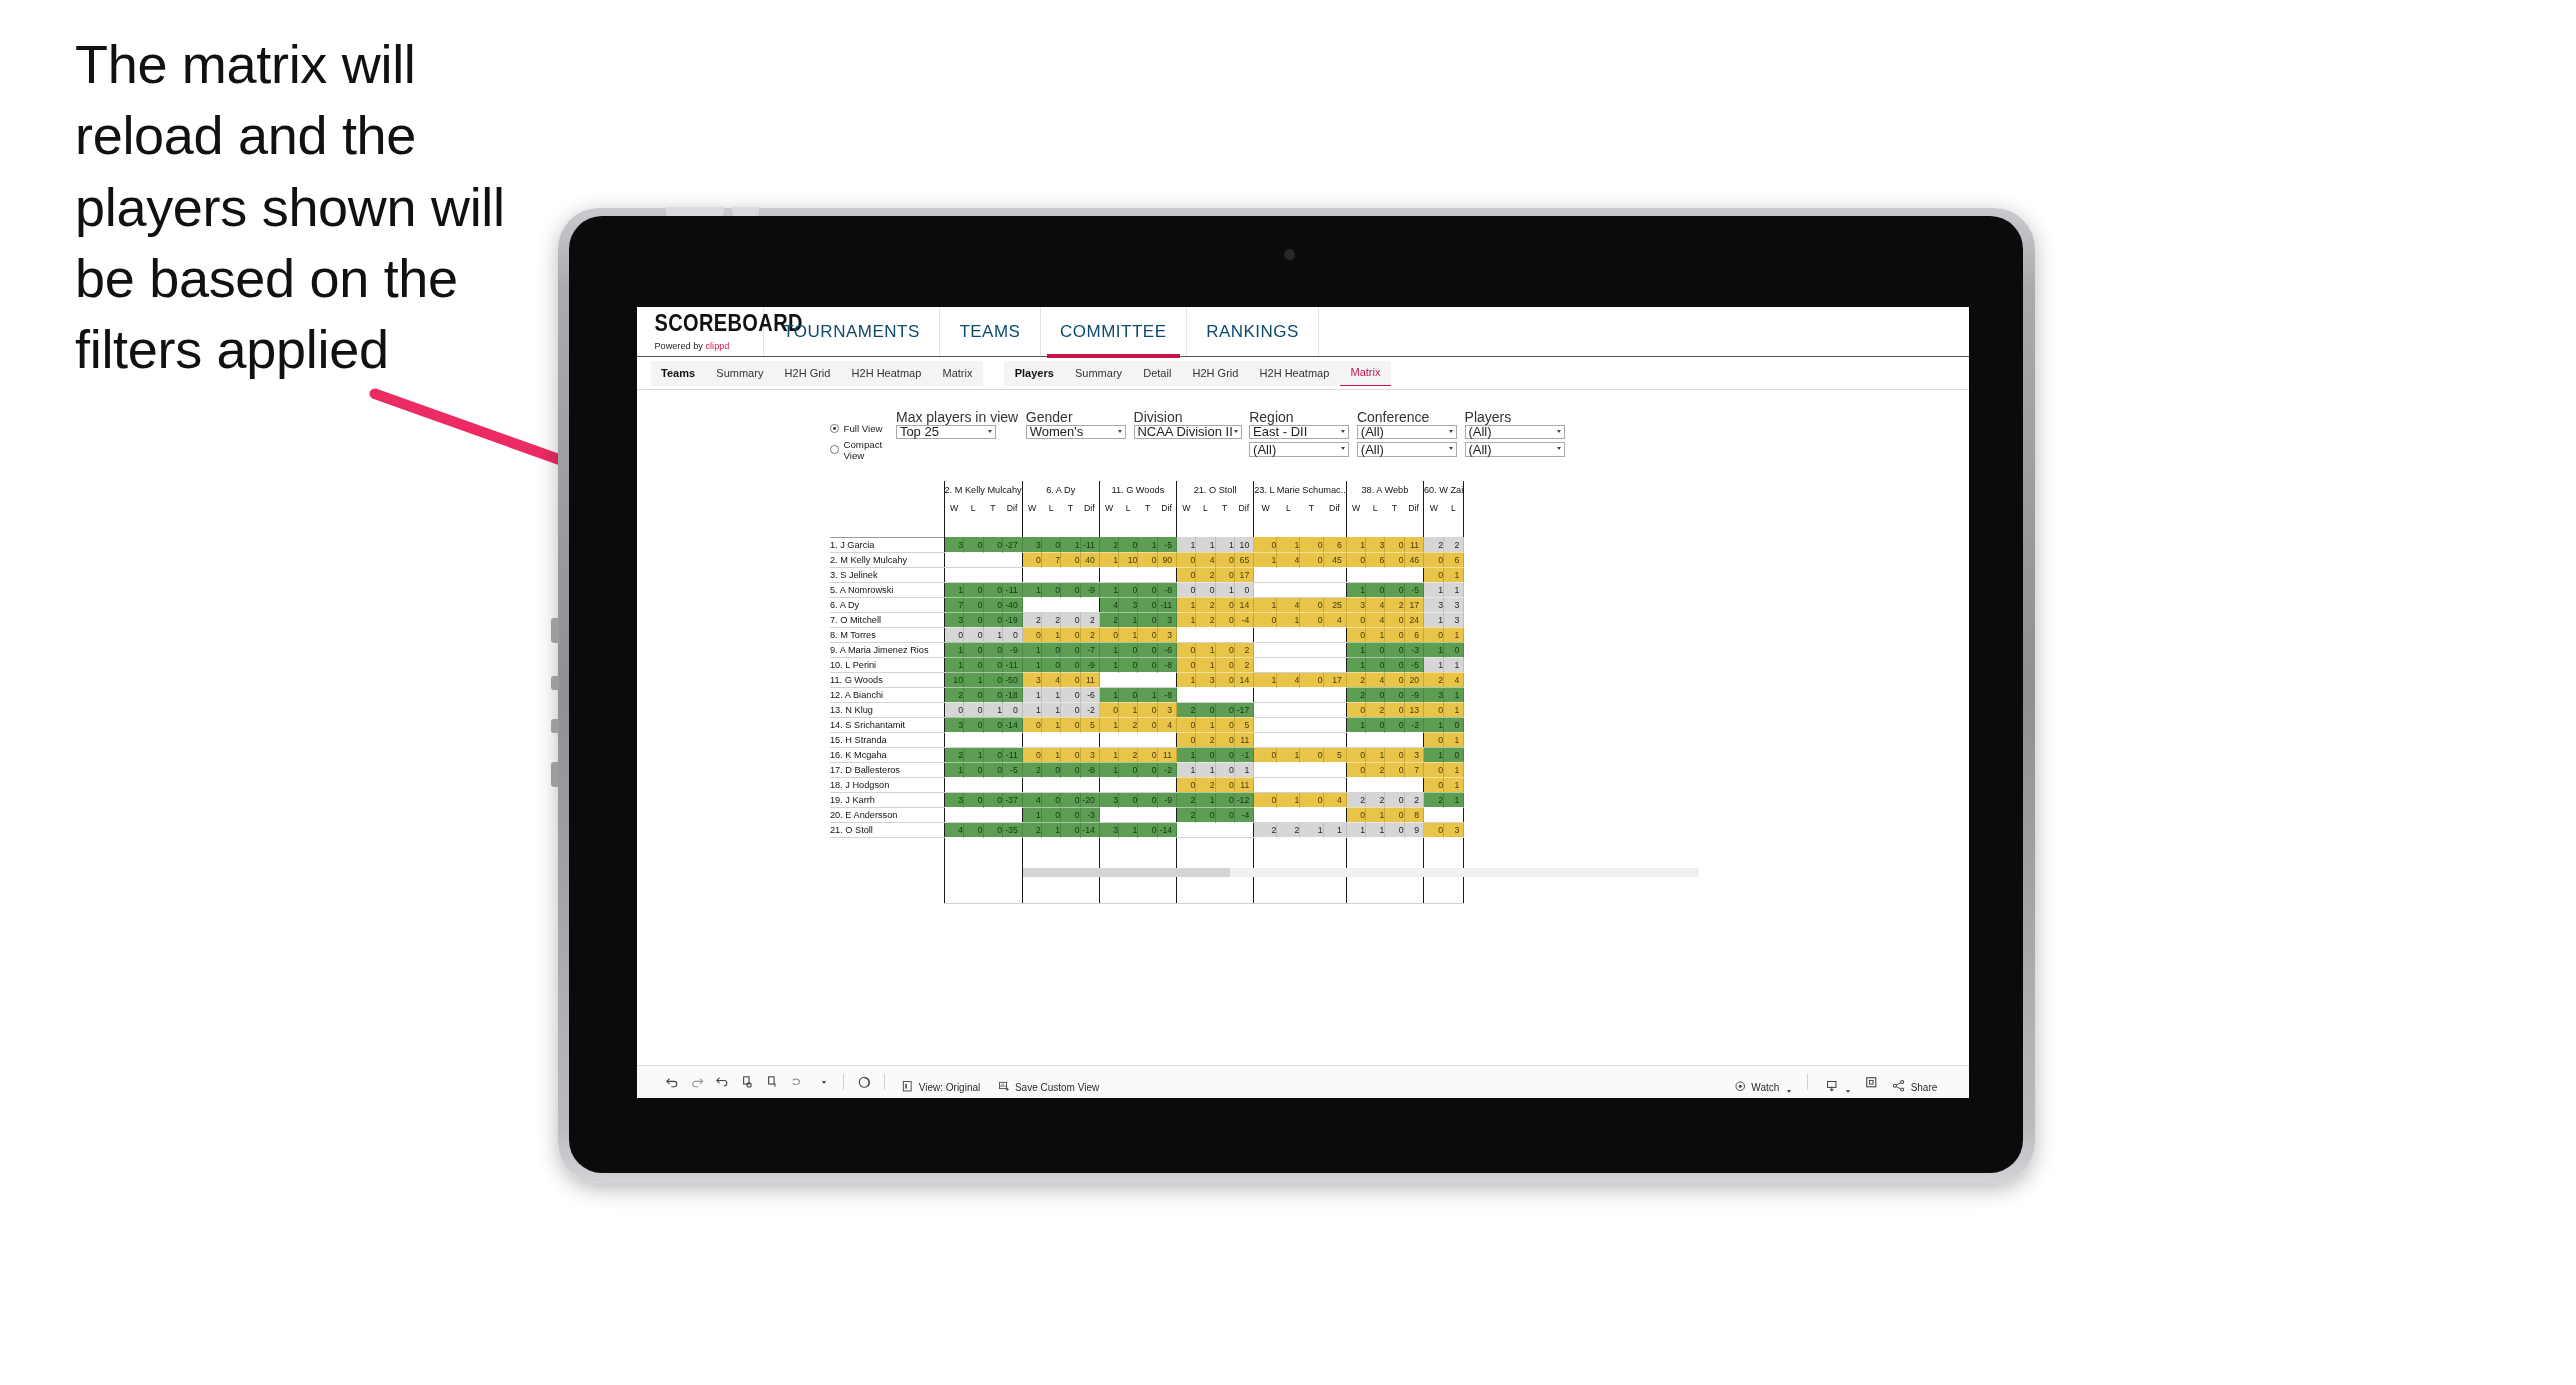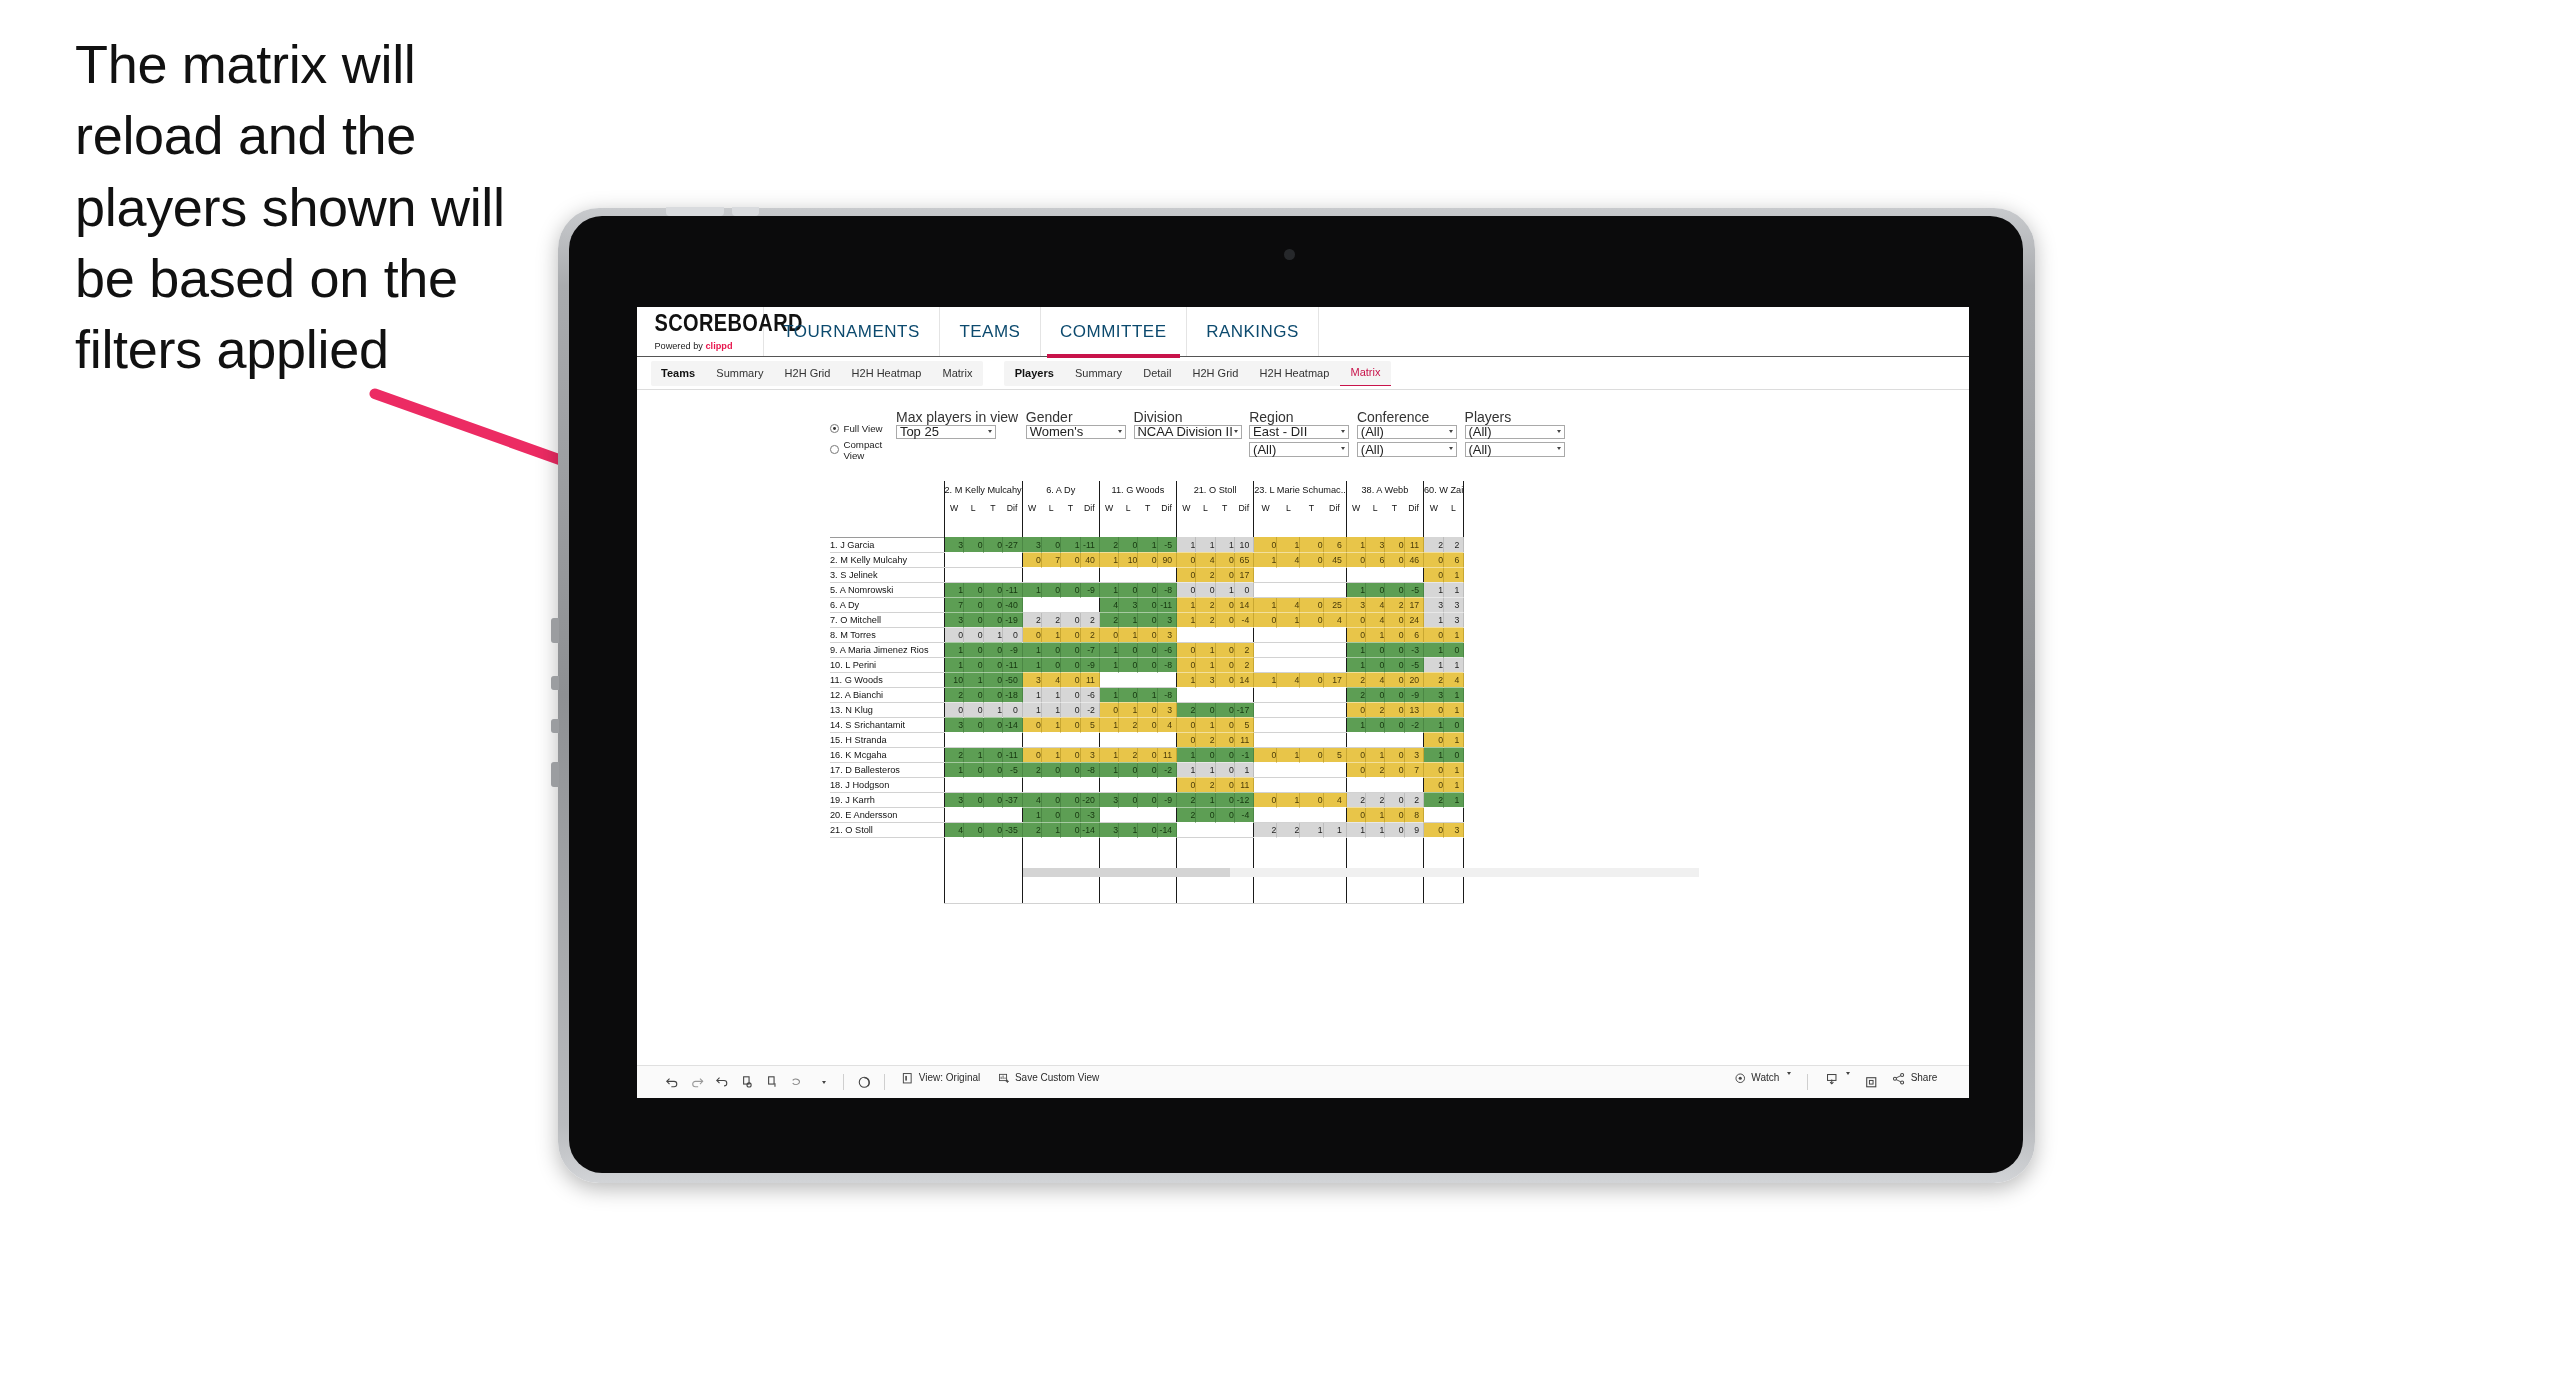--- a/index.html
+++ b/index.html
@@ -57,21 +57,21 @@
   }
 
   
   .topnav { display:flex; align-items:stretch; height:50px; background:#fff; border-bottom:1.9px solid #555; position:relative;}
   .brand { width:127px; display:flex; flex-direction:column; justify-content:center; padding-left:17.4px; border-right:1px solid #e4e4e4;}
   .brand-title {
     font-size:20px; font-weight:bold; letter-spacing:0.4px; color:#111;
     font-family:"Liberation Sans", sans-serif; transform: scaleY(1.18); transform-origin:left center;
   }
   .brand-sub { font-size:9.2px; color:#222; margin-top:5.8px; }
-  .brand-sub b { color:#e8174e; font-weight:bold; }
+  .brand-sub b { color:#e8174e; font-weight:normal; }
   .topnav-item {
     display:flex; align-items:center; padding:0 19.3px; font-size:17px; letter-spacing:0.5px;
     color:#0c4a6e; border-right:1px solid #e4e4e4; cursor:pointer; position:relative;
   }
   .topnav-item.active::after{
     content:""; position:absolute; left:5.8px; right:5.8px; bottom:-1.9px; height:3.9px; background:#c8134a;
   }
   .topnav-spacer{ flex:1; border-right:none; }
 
   
@@ -142,21 +142,21 @@
   .hscroll .thumb { width:207px; height:8.7px; background:#d4d4d4; }
 
   
   .toolbar {
     position:absolute; left:0; right:0; bottom:0; height:33px; background:#fafafa;
     border-top:1px solid #e0e0e0; display:flex; align-items:center; padding:0 23px; gap:0;
     font-size:10px; color:#333;
   }
   .tb-ico { width:25px; height:21px; display:flex; align-items:center; justify-content:center; cursor:pointer; color:#3a3a3a;}
   .tb-sep { width:1px; height:15.4px; background:#cfcfcf; margin:0 7.7px; }
-  .tb-btn { display:flex; align-items:flex-start; gap:4.8px; padding:0 8.7px; height:21px; cursor:pointer; white-space:nowrap;}
+  .tb-btn { display:flex; align-items:flex-end; gap:4.8px; padding:0 8.7px; height:21px; cursor:pointer; white-space:nowrap;}
   .tb-spacer { flex:1; }
   .tb-label { font-size:10px; color:#2b2b2b; }
   .tiny-caret { width:0;height:0;border-left:2.9px solid transparent;border-right:2.9px solid transparent;border-top:3.9px solid #444; margin-left:2.9px;}
 </style>
 </head>
 <body>
 
 <div id="stage">
 
   <div class="annotation">The matrix will reload and the players shown will be based on the filters applied</div>

